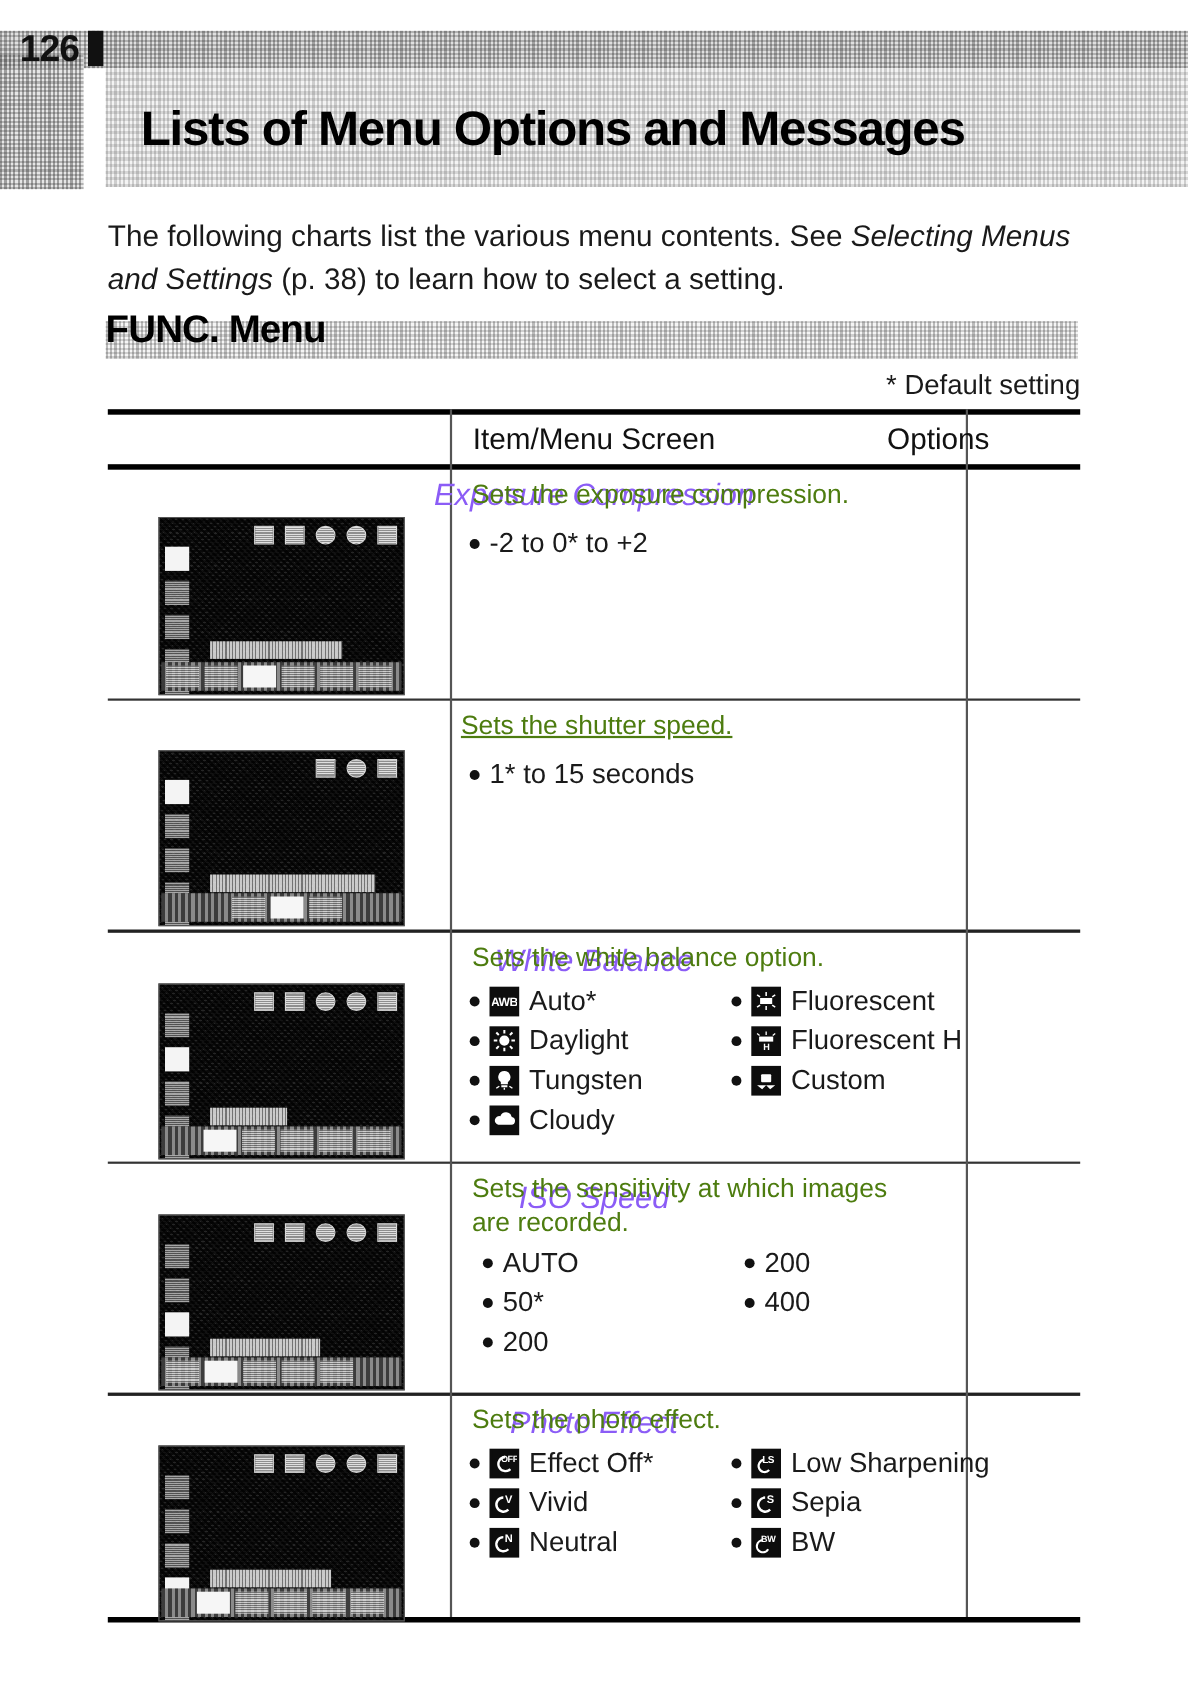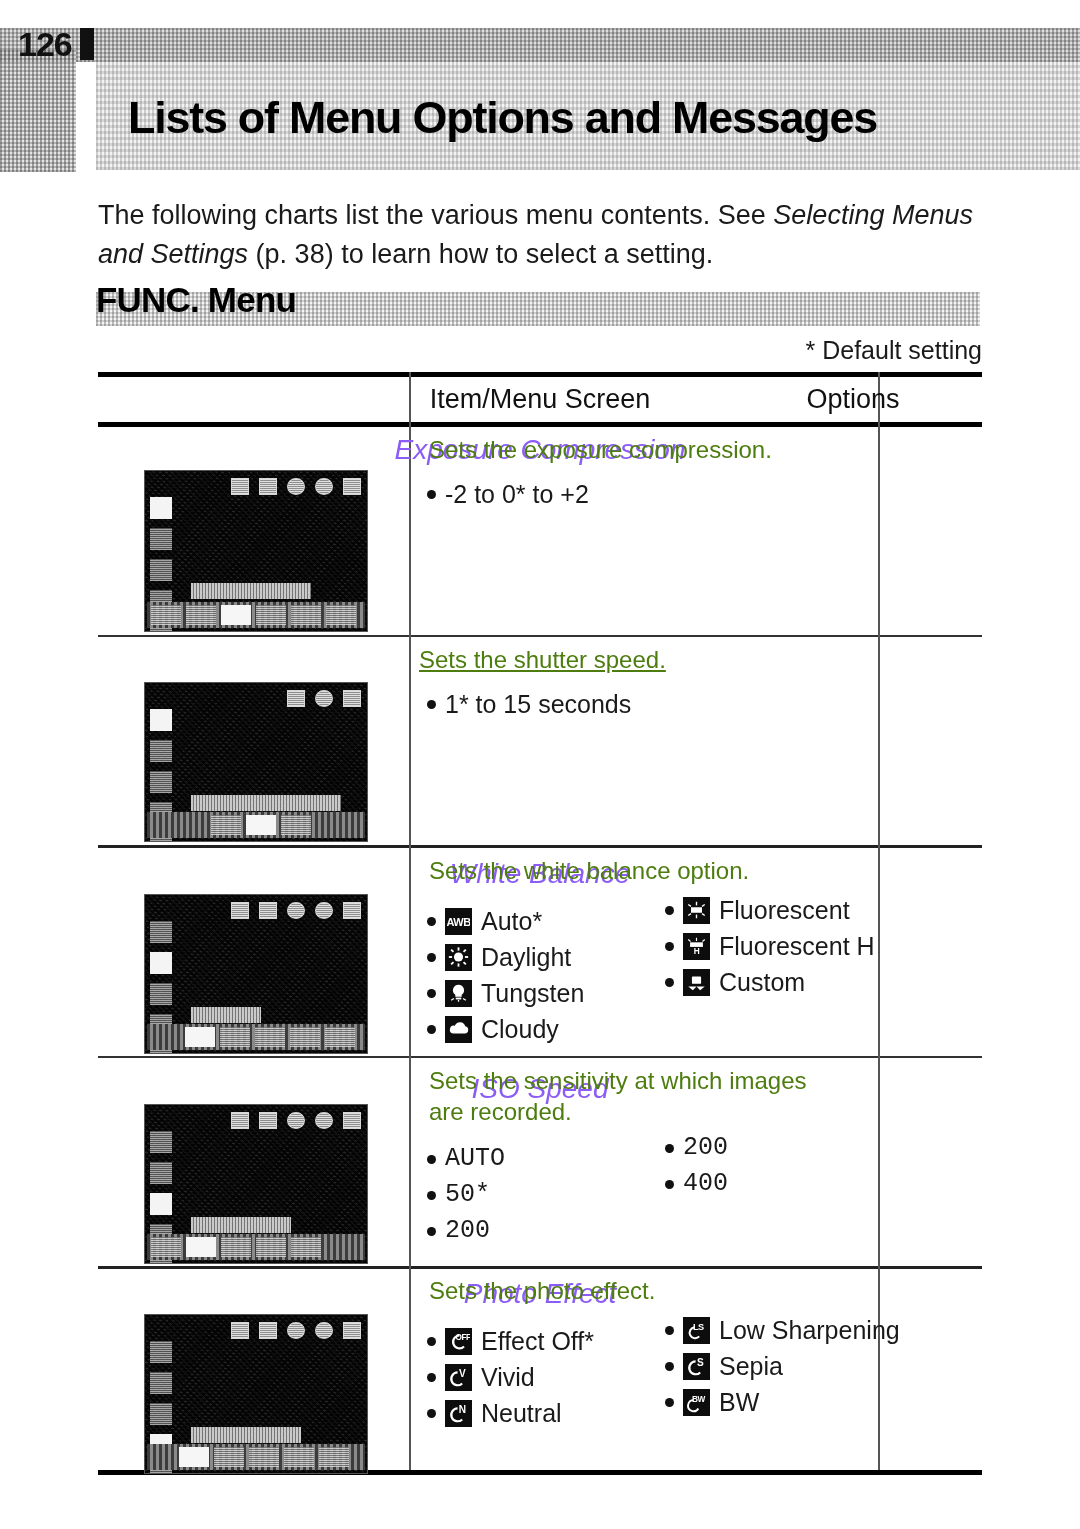--- a/index.html
+++ b/index.html
@@ -151,21 +151,21 @@
   .bullet{width:9px;height:9px;border-radius:50%;background:#111;margin-right:9px;flex:none;}
   .glyph{
     width:27px;height:27px;background:#0d0d0d;color:#fff;flex:none;
     margin-right:9px;display:flex;align-items:center;justify-content:center;
     font-size:13px;font-weight:700;line-height:1;letter-spacing:-.5px;
     font-family:"Liberation Sans",sans-serif;position:relative;overflow:hidden;
   }
   .glyph svg{display:block;}
   .optlabel{white-space:nowrap;}
   .two-col{display:flex;}
-  .two-col .colA{width:238px;margin-top:11px;}
+  .two-col .colA{width:238px;}
 </style>
 </head>
 <body>
 
 <div id="header-band"></div>
 <div id="side-band"></div>
 <div id="page-number">126</div>
 <div id="page-marker"></div>
 
 <div id="title-band"></div>
@@ -418,21 +418,21 @@
     <div class="thumb-bottombar">
       <div class="bcell"></div>
       <div class="bcell sel"></div>
       <div class="bcell"></div>
       <div class="bcell"></div>
       <div class="bcell"></div>
     </div>
   </div>
   <div class="cell col-opts opt-desc" style="top:693px;padding-left:18px;width:430px;">Sets the sensitivity at which images are recorded.</div>
 
-  <div class="optlist two-col" style="left:329px;top:758px;font-family:Liberation Mono, monospace;">
+  <div class="optlist two-col" style="left:341px;top:758px;">
     <div class="colA">
       <div class="optrow">
         <span class="bullet"></span>
         <span class="optlabel">AUTO</span>
       </div>
       <div class="optrow">
         <span class="bullet"></span>
         <span class="optlabel">50*</span>
       </div>
       <div class="optrow">

